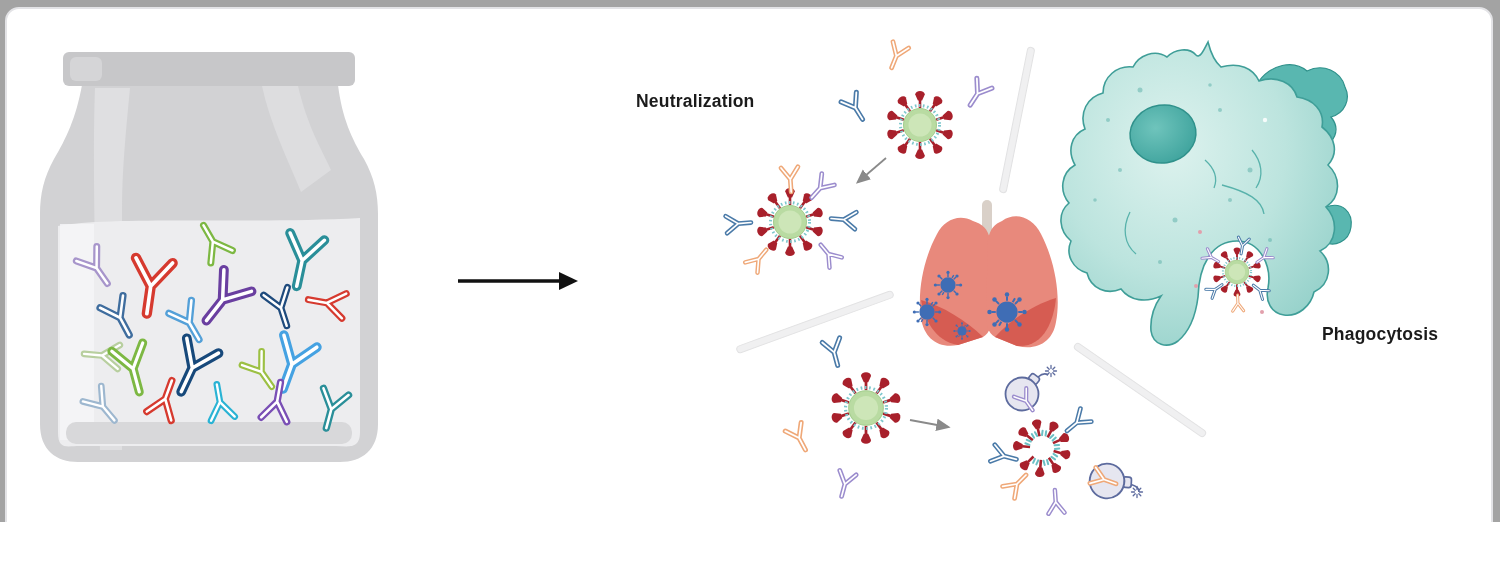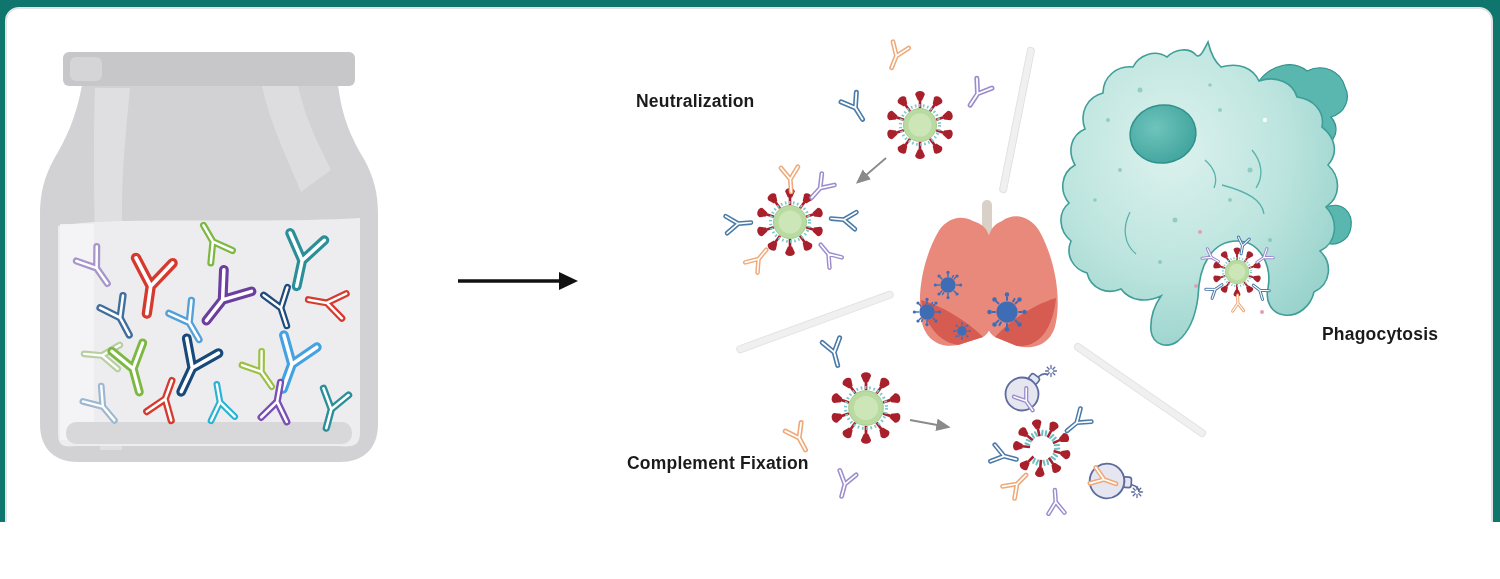--- a/index.html
+++ b/index.html
@@ -1,18 +1,18 @@
 <!DOCTYPE html>
 <html><head>
 <meta charset="utf-8">
 <style>
   html,body{margin:0;padding:0;background:#ffffff;}
   .canvas{
     position:relative;width:1500px;height:522px;overflow:hidden;
-    font-family:"Liberation Sans", sans-serif;background:#0f766e;
+    font-family:"Liberation Sans", sans-serif;background:#a3a3a3;
   }
   .card{
     position:absolute;left:5px;top:7px;width:1488px;height:566px;
     border:2px solid #e3e3e6;border-radius:14px;background:#ffffff;box-sizing:border-box;
   }
   .bottom-strip{
     position:absolute;left:0;top:574px;width:1500px;height:5px;background:#dededf;
   }
   .fig-label{
     position:absolute;font-weight:bold;font-size:17.5px;color:#1b1b1b;letter-spacing:0.2px;
@@ -277,14 +277,13 @@
         <use href="#ab" color="#4a7aa8" transform="translate(1080,420) rotate(50) scale(0.85)"></use>
         <use href="#ab" color="#4a7aa8" transform="translate(1000,455) rotate(-75) scale(0.85)"></use>
         <use href="#ab" color="#efa878" transform="translate(1014,487) rotate(-135) scale(0.85)"></use>
         <use href="#ab" color="#9b8ccd" transform="translate(1056,506) rotate(176) scale(0.8)"></use>
       </g>
     </g>
   </svg>
 
   <div class="fig-label" id="lbl-neutralization">Neutralization</div>
   <div class="fig-label" id="lbl-phagocytosis">Phagocytosis</div>
-  <div class="fig-label" id="lbl-complement">Complement Fixation</div>
 </div>
 
 </body></html>

